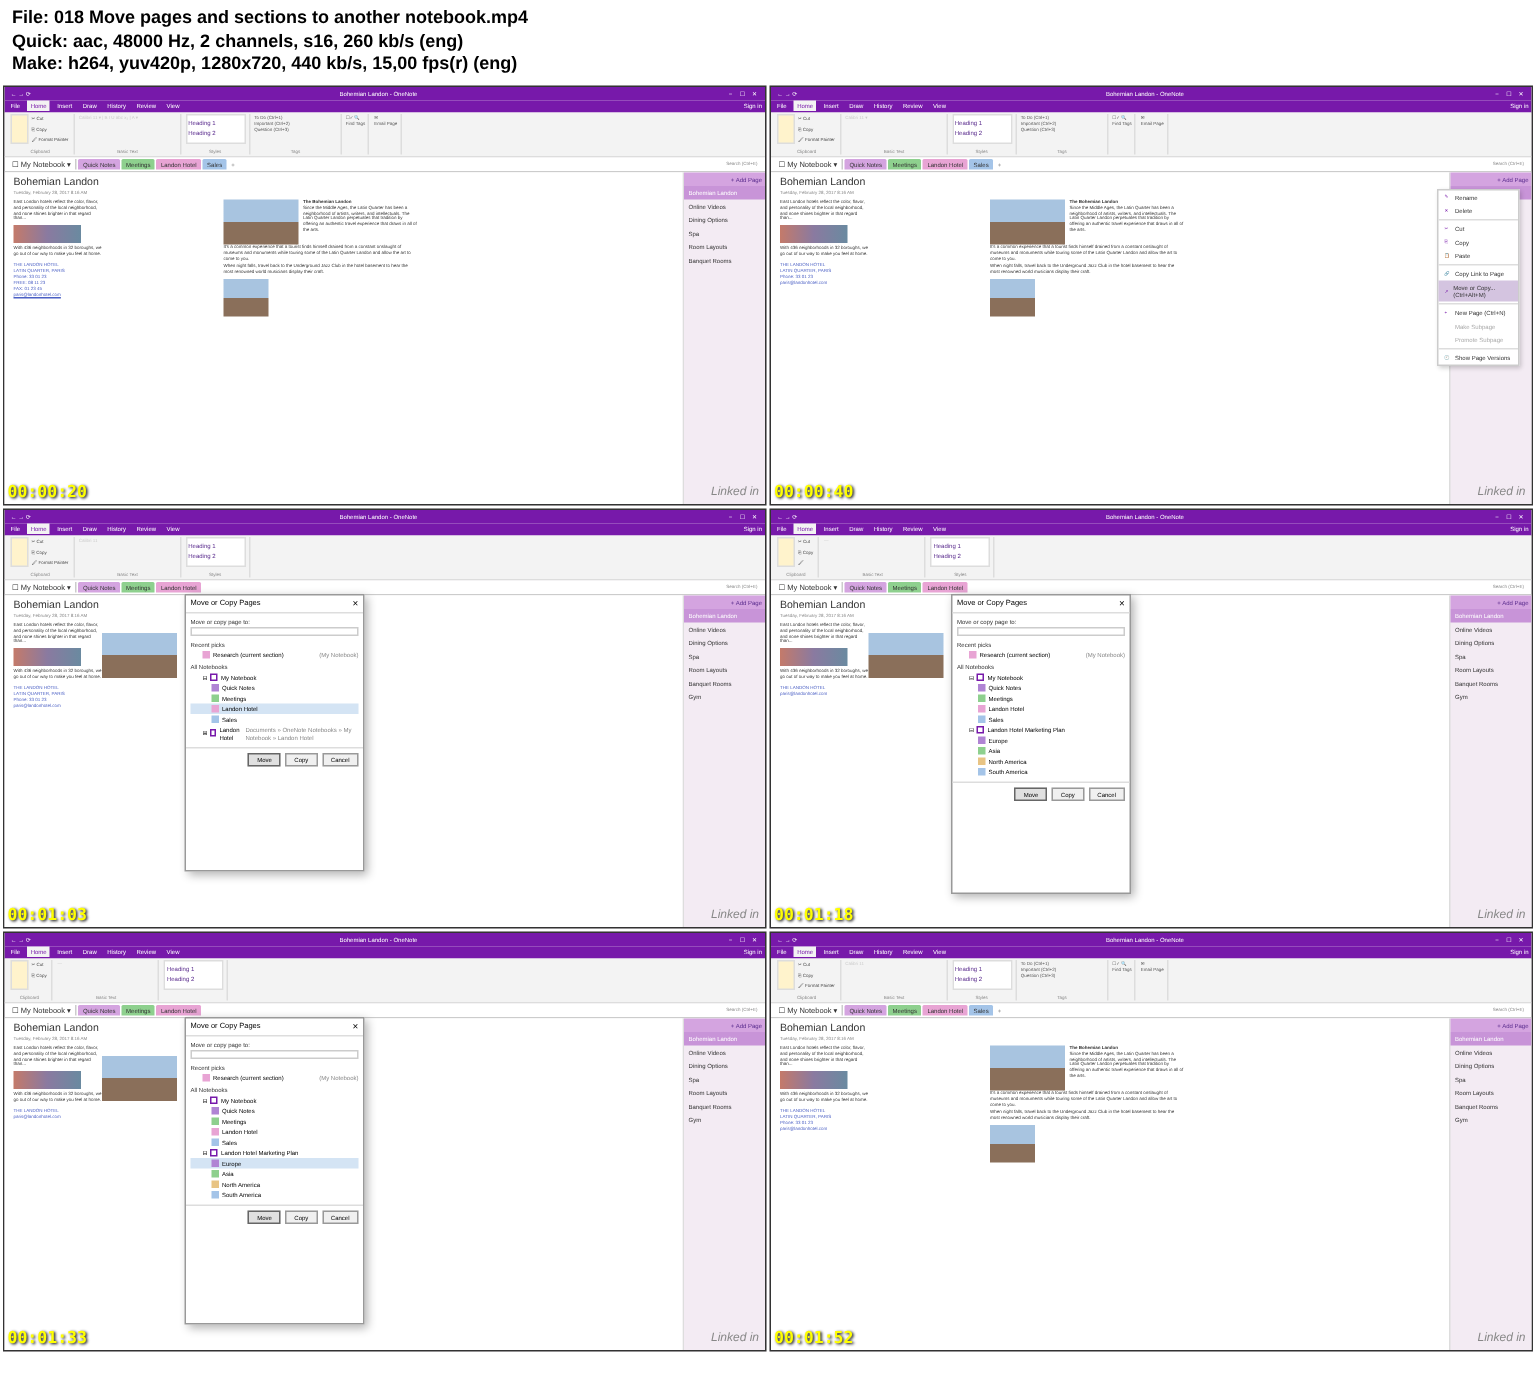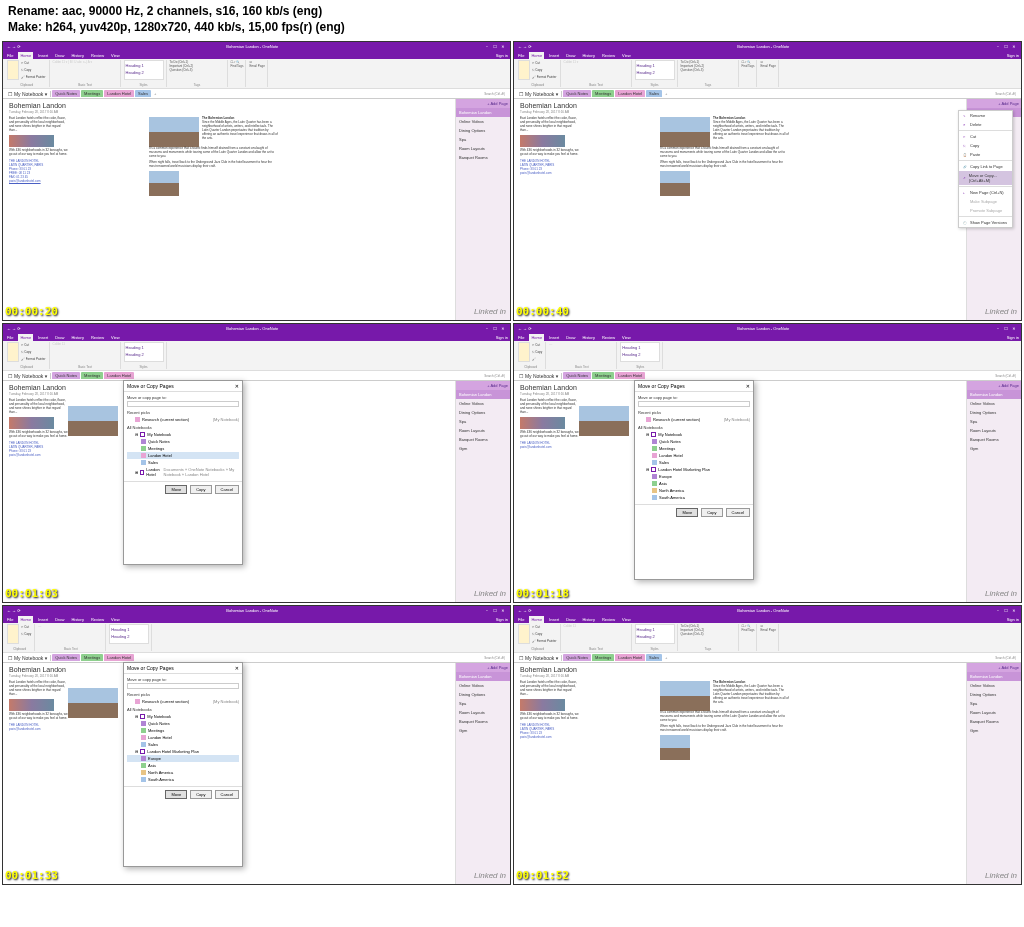--- a/index.html
+++ b/index.html
@@ -82,21 +82,22 @@
 .ti-orange { background: #e8c484; }
 .ti-notebook { background: #fff; border: 1px solid #7719aa; }
 .dlg-buttons { display: flex; justify-content: flex-end; gap: 3px; padding: 3px; border-top: 1px solid #ddd; }
 .dlg-btn { border: 1px solid #999; padding: 1px 5px; font-size: 4px; background: #f0f0f0; }
 .dlg-btn.primary { background: #e0e0e0; border-color: #666; }
 </style>
 </head>
 <body>
 
 <div class="meta-info">
-  <div><span>Rename:</span> <span>aac, 90000 Hz, 2 channels, s16, 160 kb/s (eng)</span></div>
+  <div><span>File:</span> <span>018 Move pages and sections to another notebook.mp4</span></div>
+  <div><span>Quick:</span> <span>aac, 48000 Hz, 2 channels, s16, 260 kb/s (eng)</span></div>
   <div><span>Make:</span> <span>h264, yuv420p, 1280x720, 440 kb/s, 15,00 fps(r) (eng)</span></div>
 </div>
 
 <div class="grid">
 
 <div class="thumb">
   <div class="titlebar">
     <span>← → ⟳</span>
     <span class="wt">Bohemian Landon - OneNote</span>
     <span class="wc">

